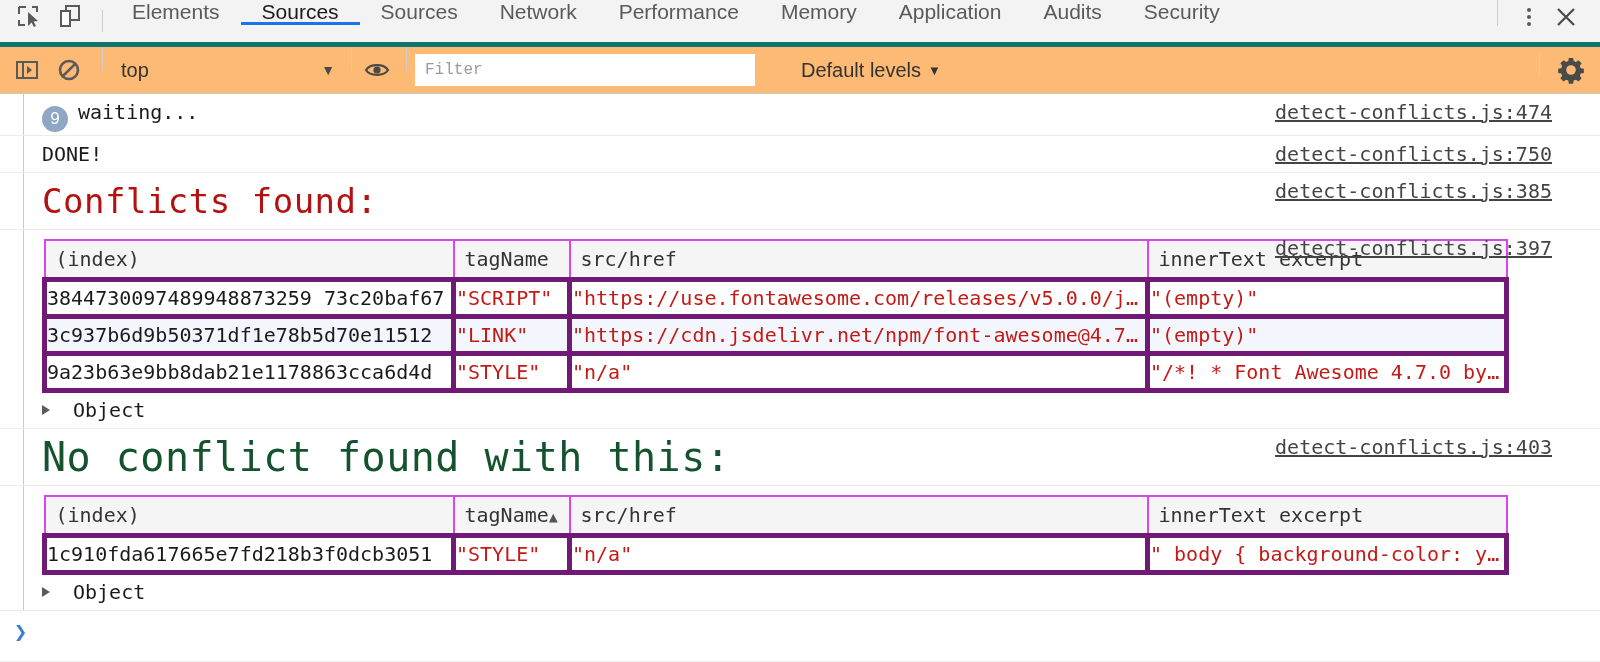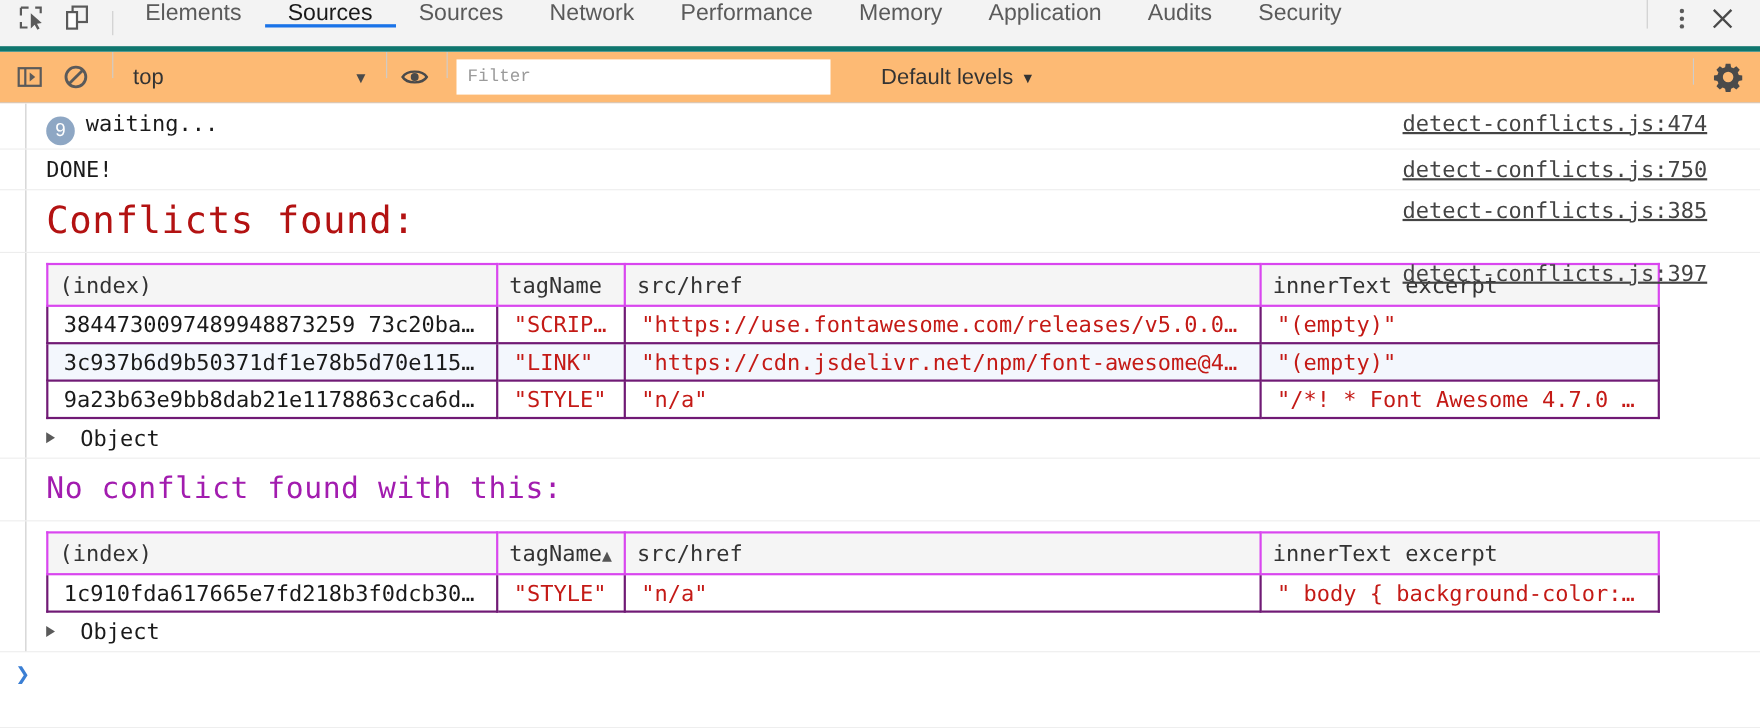--- a/index.html
+++ b/index.html
@@ -135,21 +135,21 @@
     right: 48px;
     top: 6px;
     font-size: 20px;
     color: #444;
     text-decoration: underline;
     cursor: pointer;
     white-space: nowrap;
   }
   .txt-plain { font-size: 20px; color: #1a1a1a; line-height: 30px; white-space: pre; }
   .txt-big-red { font-size: 34px; color: #b31212; line-height: 50px; letter-spacing: 0.5px; }
-  .txt-big-green { font-size: 27px; color: #a21caf; line-height: 50px; letter-spacing: 0.5px; }
+  .txt-big-green { font-size: 40px; color: #14532d; line-height: 50px; letter-spacing: 0.5px; }
 
   .count-badge {
     display: inline-flex;
     align-items: center; justify-content: center;
     width: 26px; height: 26px;
     border-radius: 50%;
     background: #8ea7c4;
     color: #fff;
     font-size: 17px;
     font-family: "Liberation Sans", sans-serif;
@@ -171,23 +171,23 @@
     border: 2px solid #d946ef;
     font-weight: normal;
     font-size: 20px;
     color: #333;
     text-align: left;
     padding: 6px 10px;
     height: 38px;
     white-space: nowrap;
   }
   .console-table td {
-    border: 2px solid #701a75;
-    font-size: 20px;
-    padding: 4px 14px;
+    border: 5px solid #701a75;
+    font-size: 20px;
+    padding: 4px 0;
     height: 34px;
     white-space: nowrap;
     overflow: hidden;
     text-overflow: ellipsis;
   }
   .console-table tbody tr:nth-child(even) { background: #f3f7fd; }
   .cell-index { color: #1a1a1a; }
   .cell-str { color: #c41a16; }
   .sort-arrow { font-size: 15px; color: #555; }
 
@@ -394,20 +394,21 @@
       </div>
     </div>
     <a class="src-link">detect-conflicts.js:397</a>
   </div>
 
   <div class="msg">
     <div class="gutterline"></div>
     <div class="msg-content">
       <div class="txt-big-green">No conflict found with this:</div>
     </div>
+    <a class="src-link">detect-conflicts.js:403</a>
   </div>
 
   <div class="msg">
     <div class="gutterline"></div>
     <div class="msg-content">
       <table class="console-table">
         <thead>
           <tr>
             <th style="width:409px;">(index)</th>
             <th style="width:116px;"><span>tagName</span><span class="sort-arrow">▲</span></th>

